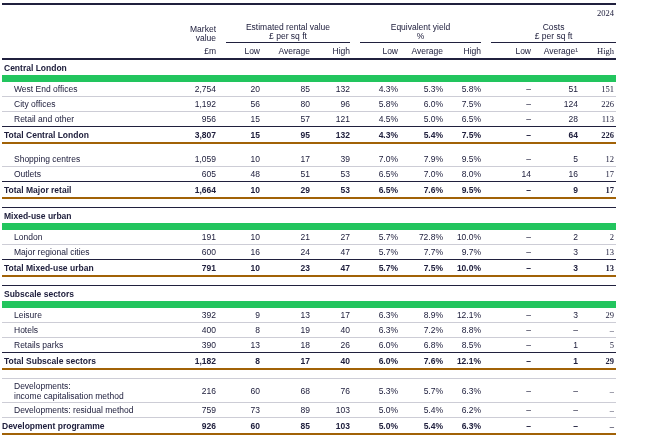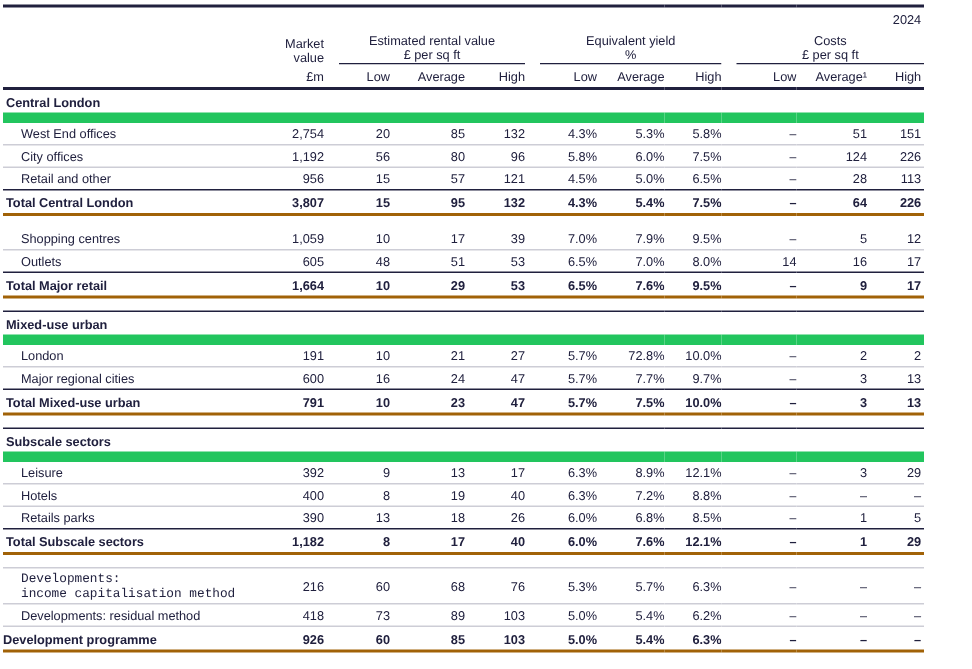--- a/index.html
+++ b/index.html
@@ -10,40 +10,40 @@
     -webkit-font-smoothing:antialiased;
   }
   table.val{
     border-collapse:collapse;table-layout:fixed;
     width:614px;margin:3px 0 0 2px;
     border-top:2px solid #20203e;
   }
   td{padding:0;vertical-align:middle;text-align:right;overflow:hidden;white-space:nowrap;}
   td.lbl{text-align:left;padding-left:2px;}
   td.ind{padding-left:12px;}
-  td.last{padding-right:2px;}
+  td.last{padding-right:2px;font-family:Liberation Serif, serif;}
 
   
   thead td.year{text-align:right;padding:3px 2px 1px 0;height:12px;vertical-align:top;}
   thead tr.grp td{vertical-align:bottom;height:22px;}
   .gin{margin-left:10px;border-bottom:1px solid #20203e;padding-bottom:1px;}
   .gtitle,.gunit{display:block;text-align:center;line-height:9px;padding-right:0;}
   .mvwrap{text-align:right;line-height:9px;white-space:normal;word-wrap:break-word;}
   thead tr.sub td{height:13px;vertical-align:bottom;border-bottom:2px solid #20203e;padding-bottom:2px;}
 
   
   tr.sec td{height:15px;font-weight:700;border-bottom:7px solid #22c55e;}
   tr.sec.topline td{border-top:1px solid #20203e;}
   tr.dr td{height:14px;border-bottom:1px solid #cdcdd6;}
   tr.dr.pt td{border-bottom:1px solid #20203e;}
   tr.tot td{height:15px;font-weight:700;border-bottom:2px solid #a16207;}
   tr.sp td{height:8px;border:none;}
   tr.sp2 td{height:12px;border:none;}
   tr.two td{height:23px;vertical-align:middle;}
-  .block{display:block;line-height:10px;font-family:Liberation Mono, monospace;}
+  .block{display:block;line-height:10px;}
 </style>
 </head>
 <body>
 
 <table class="val">
   <colgroup>
     <col style="width:170px">
       <col style="width:44px">
     <col style="width:44px">
       <col style="width:50px">
@@ -321,21 +321,21 @@
       <td style="border-top:1px solid #cdcdd6;">76</td>
       <td style="border-top:1px solid #cdcdd6;">5.3%</td>
       <td style="border-top:1px solid #cdcdd6;">5.7%</td>
       <td style="border-top:1px solid #cdcdd6;">6.3%</td>
       <td style="border-top:1px solid #cdcdd6;">–</td>
       <td style="border-top:1px solid #cdcdd6;">–</td>
       <td class="last" style="border-top:1px solid #cdcdd6;">–</td>
     </tr>
     <tr class="dr">
       <td class="lbl ind">Developments: residual method</td>
-      <td>418</td>
+      <td>759</td>
       <td>73</td>
       <td>89</td>
       <td>103</td>
       <td>5.0%</td>
       <td>5.4%</td>
       <td>6.2%</td>
       <td>–</td>
       <td>–</td>
       <td class="last">–</td>
     </tr>

